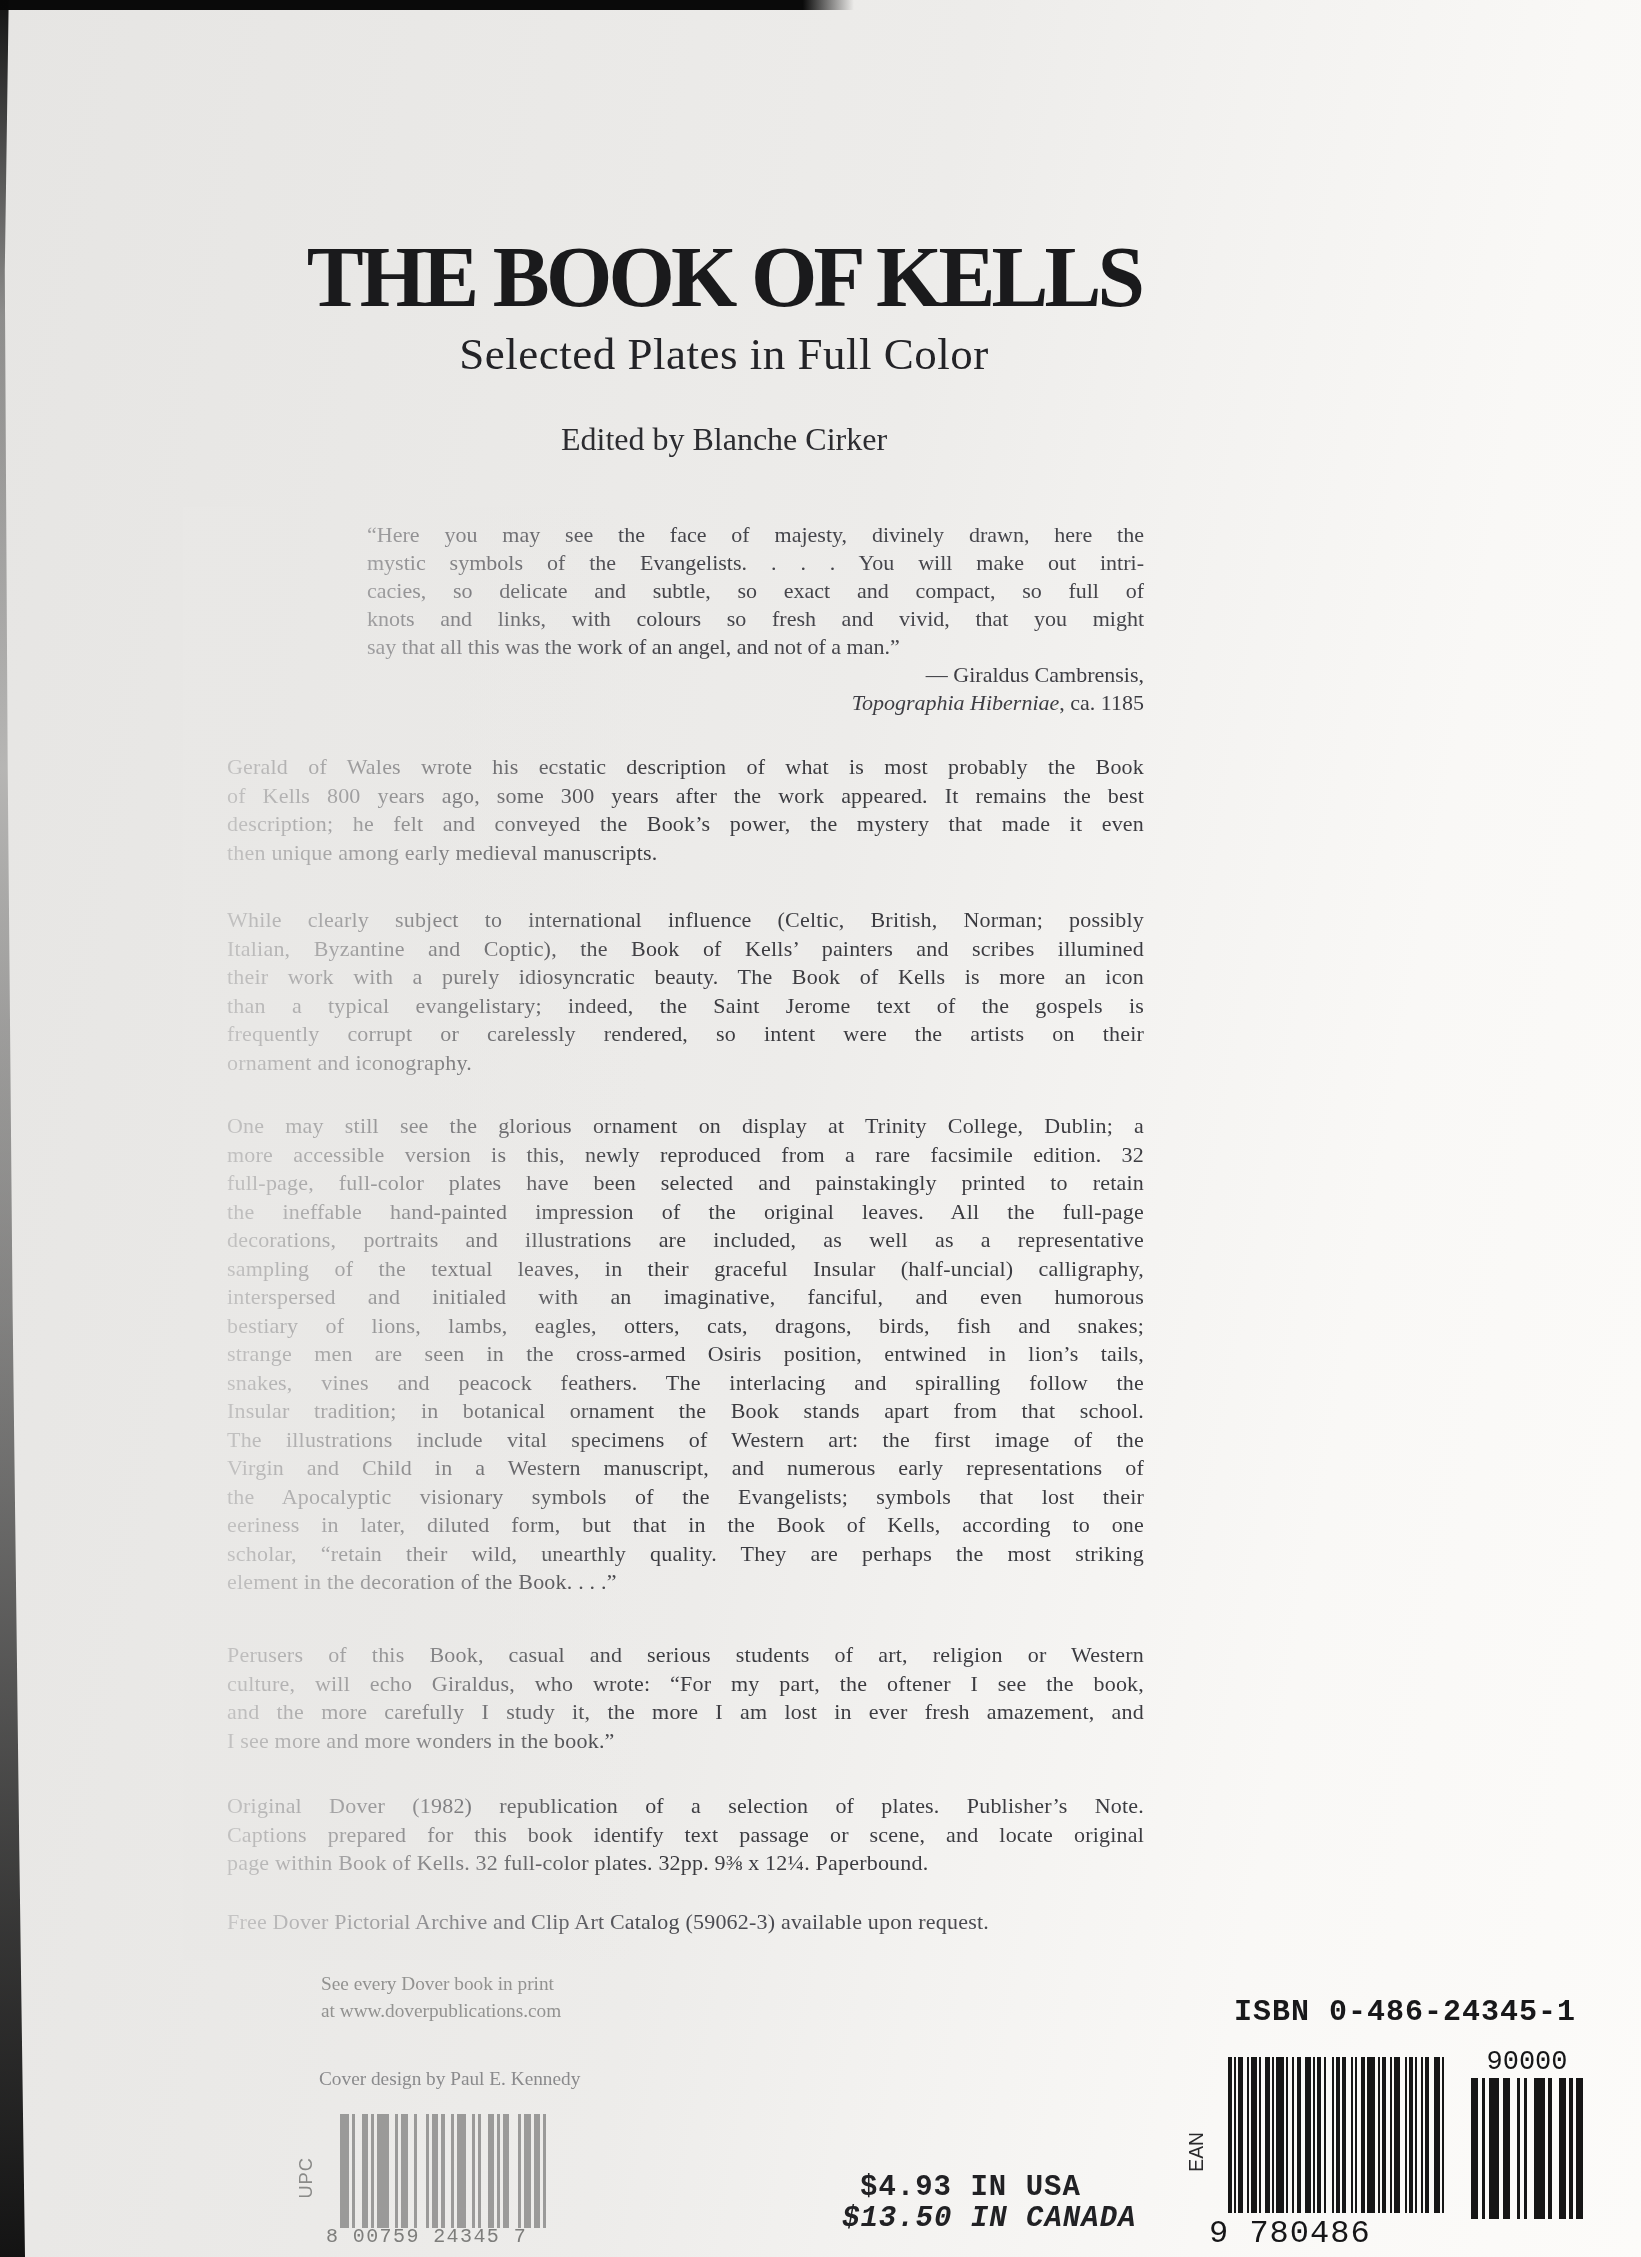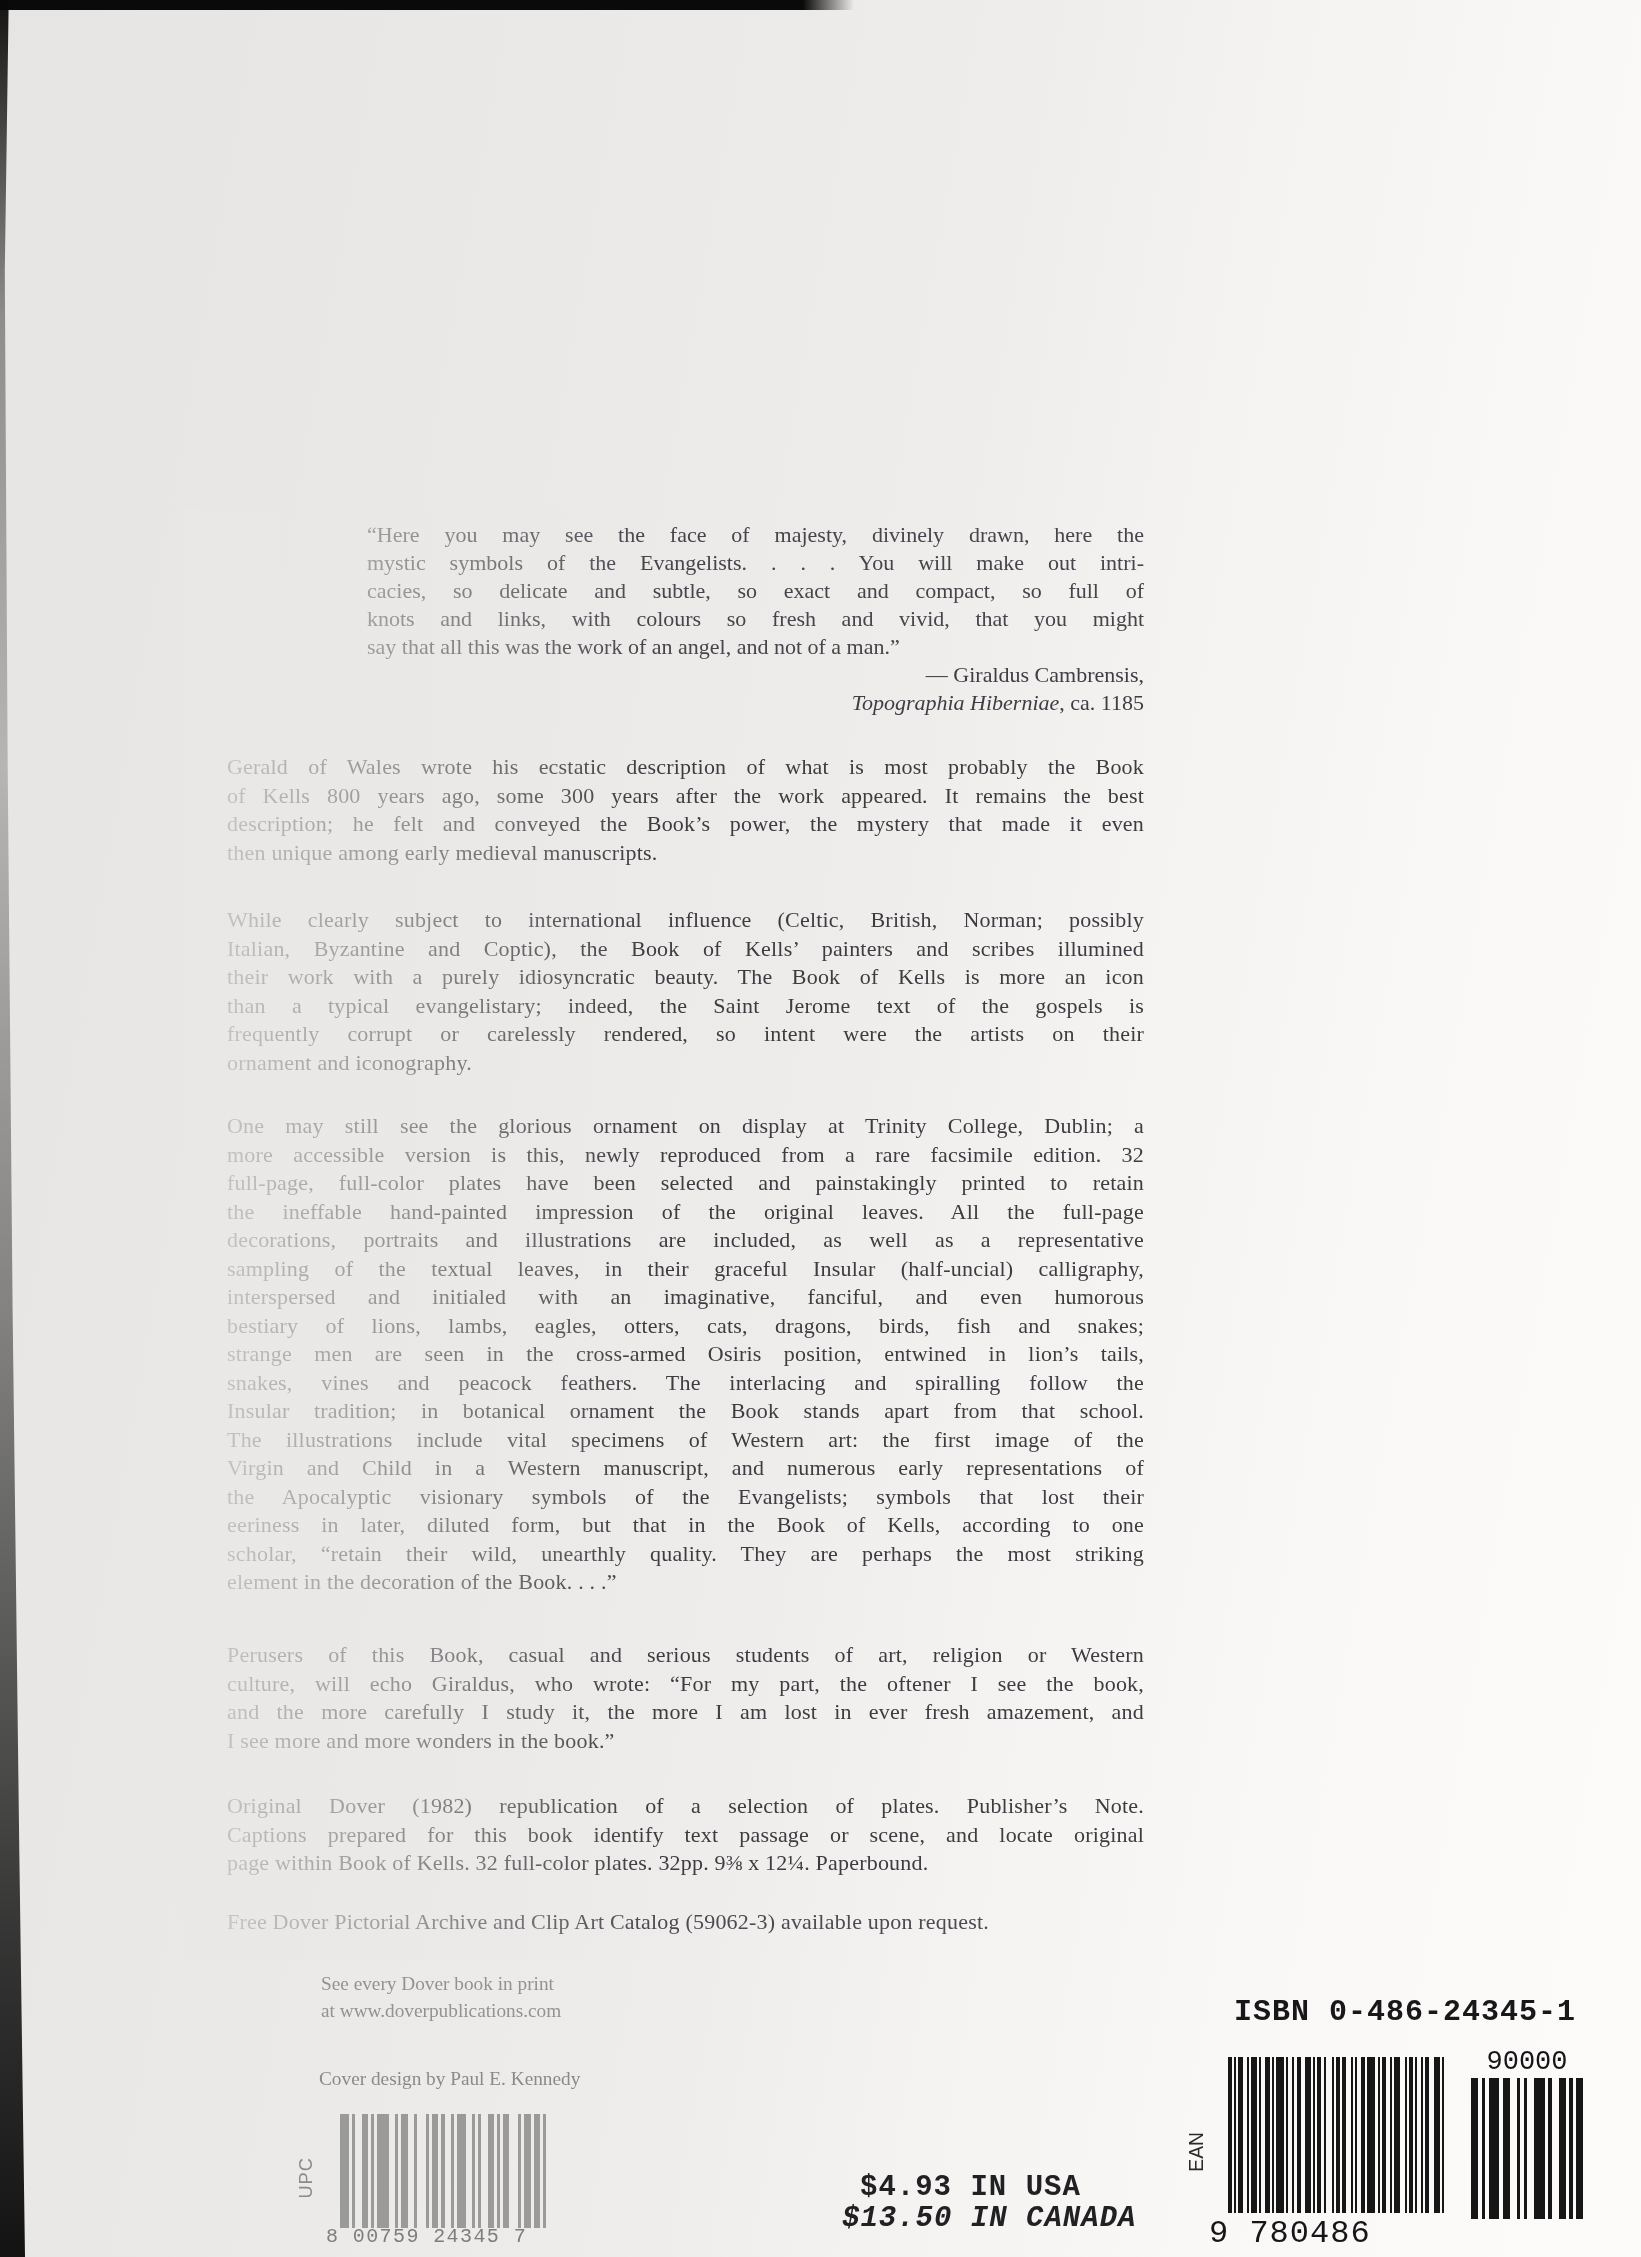--- a/index.html
+++ b/index.html
@@ -53,20 +53,25 @@
   .price-canada{left:842px;top:2203px;font-style:italic;}
   .src-it{font-style:italic;margin-left:44px;}
 </style>
 </head>
 <body>
 
 <div class="canvas">
   <div class="edge-top"></div>
   <div class="edge-left"></div>
 
+  <div class="heading">
+    <div class="title">THE BOOK OF KELLS</div>
+    <div class="subtitle">Selected Plates in Full Color</div>
+    <div class="editor">Edited by Blanche Cirker</div>
+  </div>
 
   <div class="epigraph">
     <div>
         <div class="tline">“Here you may see the face of majesty, divinely drawn, here the</div>
         <div class="tline">mystic symbols of the Evangelists. . . . You will make out intri-</div>
         <div class="tline">cacies, so delicate and subtle, so exact and compact, so full of</div>
         <div class="tline">knots and links, with colours so fresh and vivid, that you might</div>
         <div class="tline tlast">say that all this was the work of an angel, and not of a man.”</div>
       </div>
     <div class="attrib">— Giraldus Cambrensis,</div>

